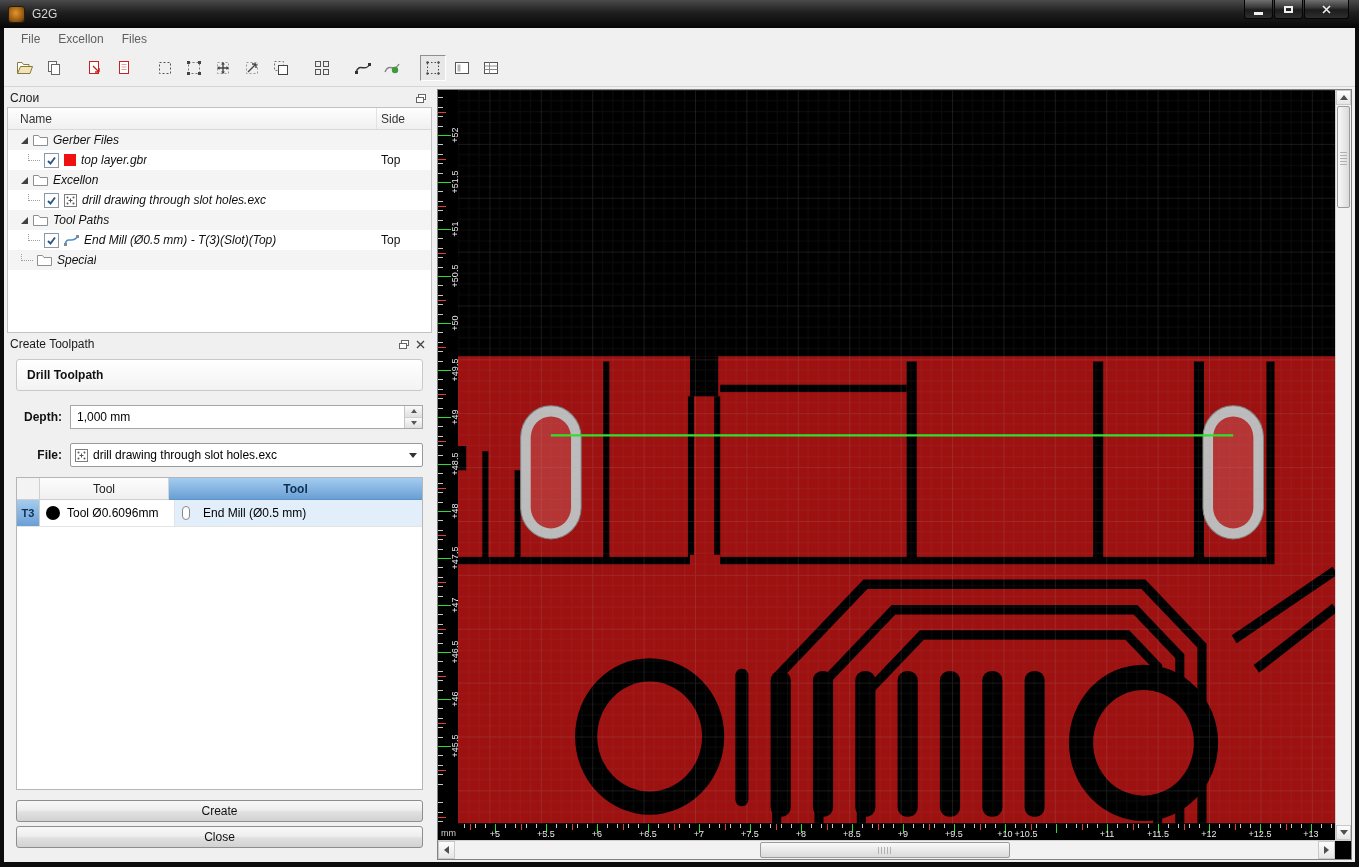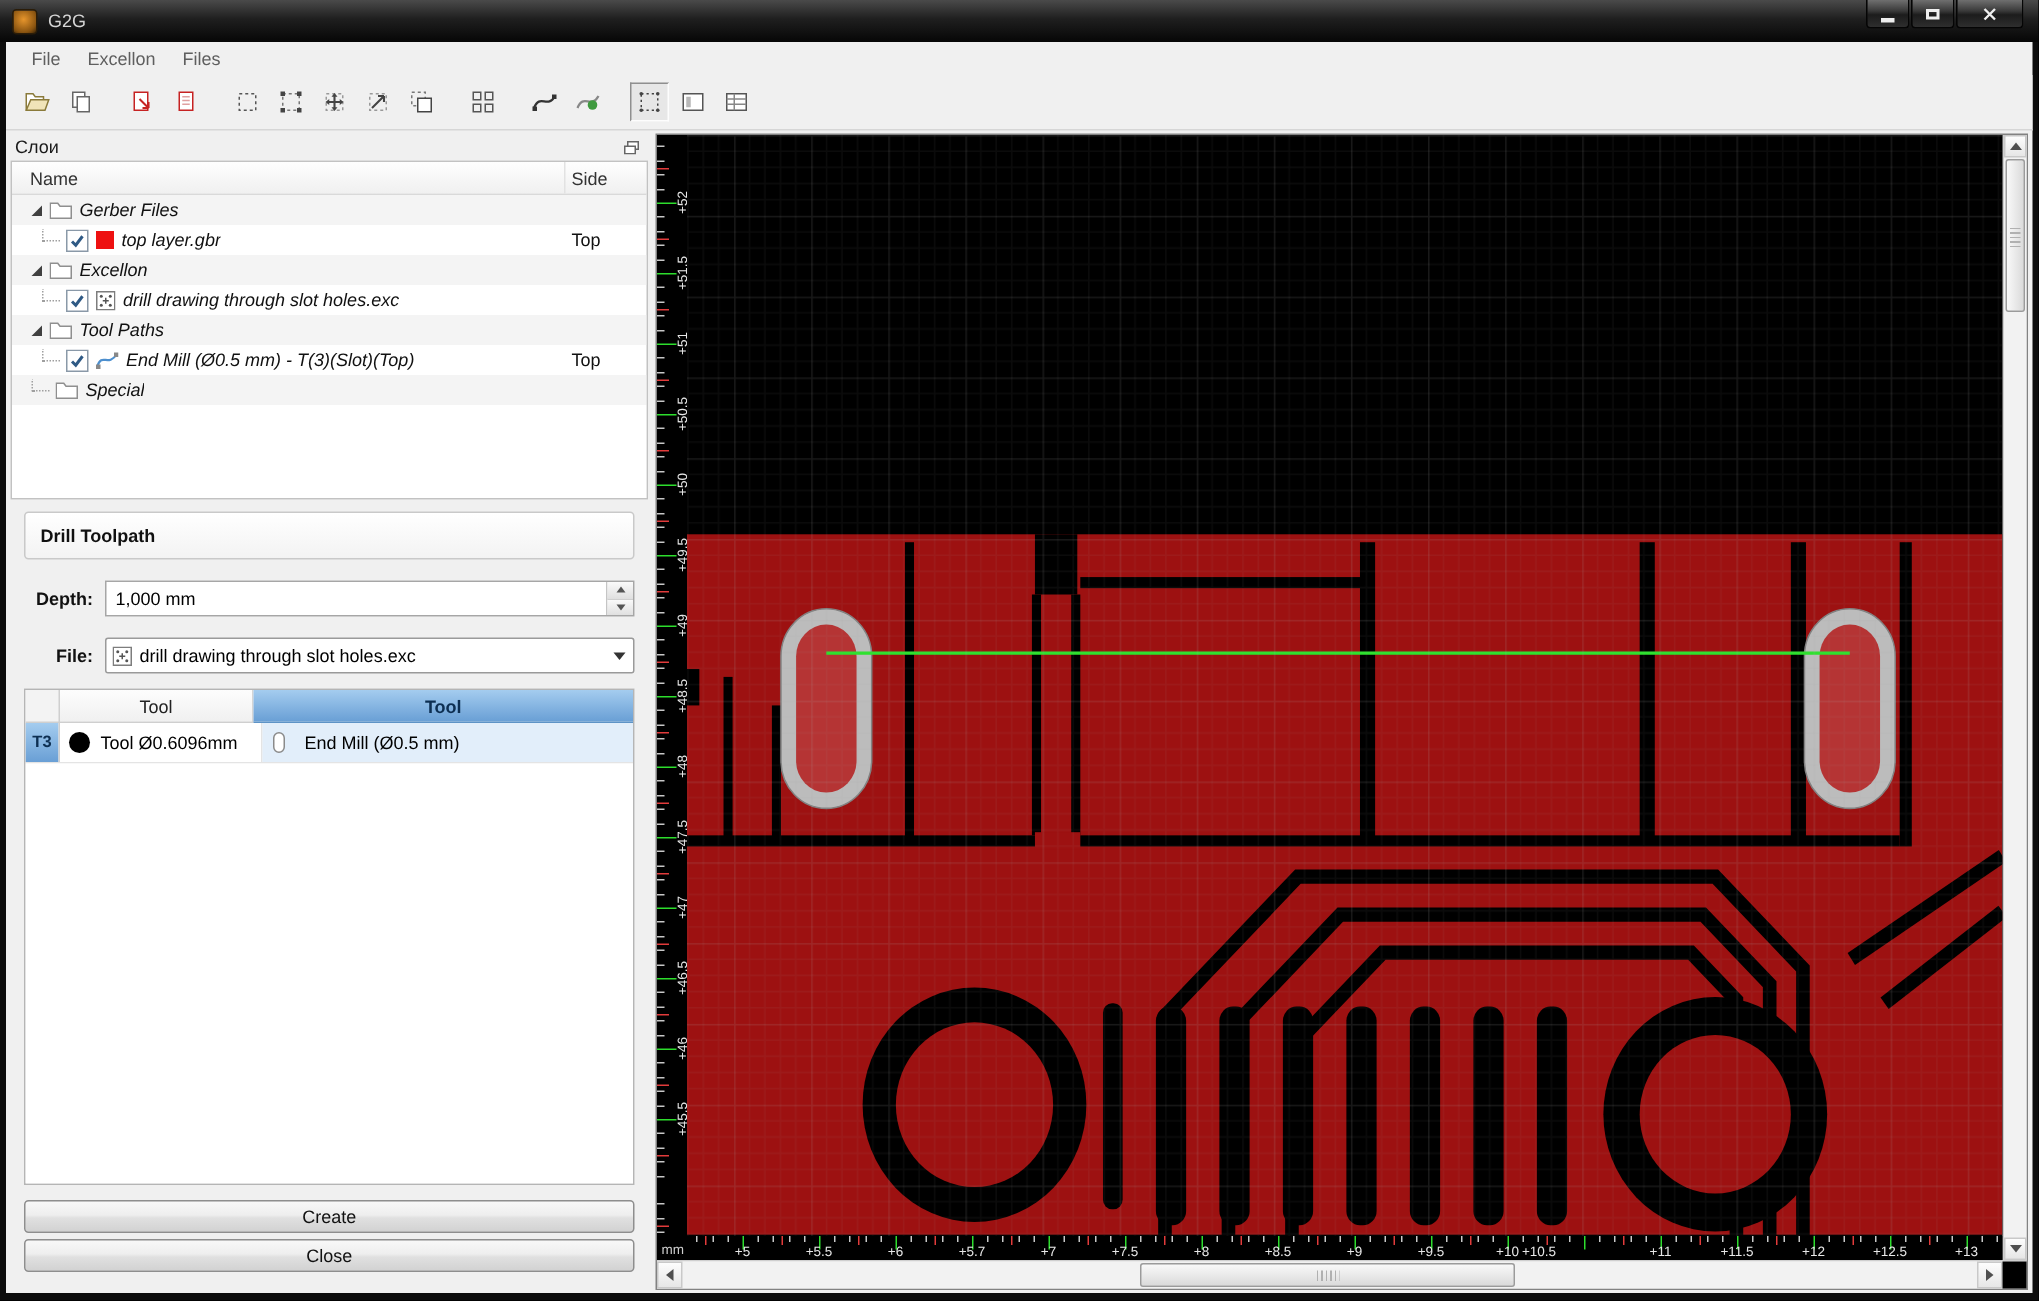--- a/index.html
+++ b/index.html
@@ -373,20 +373,35 @@
                 <span class="lbl">Special</span>
               </div>
               <div class="lrow-side"></div>
             </div>
 
             <div class="lfill"></div>
           </div>
         </div>
 
         <div class="panel panel-ct">
+          <div class="panel-header">
+            <span>Create Toolpath</span>
+            <span class="ph-spacer"></span>
+            <span class="ph-btn">
+              <svg width="10" height="9" viewBox="0 0 10 9">
+                  <rect x="2.5" y="0.5" width="7" height="5" fill="#fff" stroke="#666"></rect>
+                  <rect x="0.5" y="3.5" width="7" height="5" fill="#fff" stroke="#666"></rect>
+                </svg>
+            </span>
+            <span class="ph-btn">
+              <svg width="9" height="9" viewBox="0 0 9 9">
+                  <path d="M1,1 L8,8 M8,1 L1,8" stroke="#444" stroke-width="1.4"></path>
+                </svg>
+            </span>
+          </div>
           <div class="ct-body">
             <div class="section-head">Drill Toolpath</div>
 
             <div class="form-row">
               <span class="form-label">Depth:</span>
               <div class="spin">
                 <span class="spin-text">1,000 mm</span>
                 <span class="spin-btns">
                   <span class="spin-b">
                       <span class="arr-u"></span>
@@ -657,21 +672,21 @@
                 <div class="tick" style="left: 138.6px; top: 0px; width: 1px; height: 4px; background: rgb(200, 200, 200);"></div>
                 <div class="tick" style="left: 148.8px; top: 0px; width: 1px; height: 4px; background: rgb(200, 200, 200);"></div>
                 <div class="tick" style="left: 159px; top: 0px; width: 1px; height: 9px; background: rgb(45, 221, 45);"></div>
                 <span class="hlabel" style="left: 159px;">+6</span>
                 <div class="tick" style="left: 184.5px; top: 0px; width: 1px; height: 6px; background: rgb(226, 59, 59);"></div>
                 <div class="tick" style="left: 169.2px; top: 0px; width: 1px; height: 4px; background: rgb(200, 200, 200);"></div>
                 <div class="tick" style="left: 179.4px; top: 0px; width: 1px; height: 4px; background: rgb(200, 200, 200);"></div>
                 <div class="tick" style="left: 189.6px; top: 0px; width: 1px; height: 4px; background: rgb(200, 200, 200);"></div>
                 <div class="tick" style="left: 199.8px; top: 0px; width: 1px; height: 4px; background: rgb(200, 200, 200);"></div>
                 <div class="tick" style="left: 210px; top: 0px; width: 1px; height: 9px; background: rgb(45, 221, 45);"></div>
-                <span class="hlabel" style="left: 210px;">+5.7</span>
+                <span class="hlabel" style="left: 210px;">+6.5</span>
                 <div class="tick" style="left: 235.5px; top: 0px; width: 1px; height: 6px; background: rgb(226, 59, 59);"></div>
                 <div class="tick" style="left: 220.2px; top: 0px; width: 1px; height: 4px; background: rgb(200, 200, 200);"></div>
                 <div class="tick" style="left: 230.4px; top: 0px; width: 1px; height: 4px; background: rgb(200, 200, 200);"></div>
                 <div class="tick" style="left: 240.6px; top: 0px; width: 1px; height: 4px; background: rgb(200, 200, 200);"></div>
                 <div class="tick" style="left: 250.8px; top: 0px; width: 1px; height: 4px; background: rgb(200, 200, 200);"></div>
                 <div class="tick" style="left: 261px; top: 0px; width: 1px; height: 9px; background: rgb(45, 221, 45);"></div>
                 <span class="hlabel" style="left: 261px;">+7</span>
                 <div class="tick" style="left: 286.5px; top: 0px; width: 1px; height: 6px; background: rgb(226, 59, 59);"></div>
                 <div class="tick" style="left: 271.2px; top: 0px; width: 1px; height: 4px; background: rgb(200, 200, 200);"></div>
                 <div class="tick" style="left: 281.4px; top: 0px; width: 1px; height: 4px; background: rgb(200, 200, 200);"></div>

